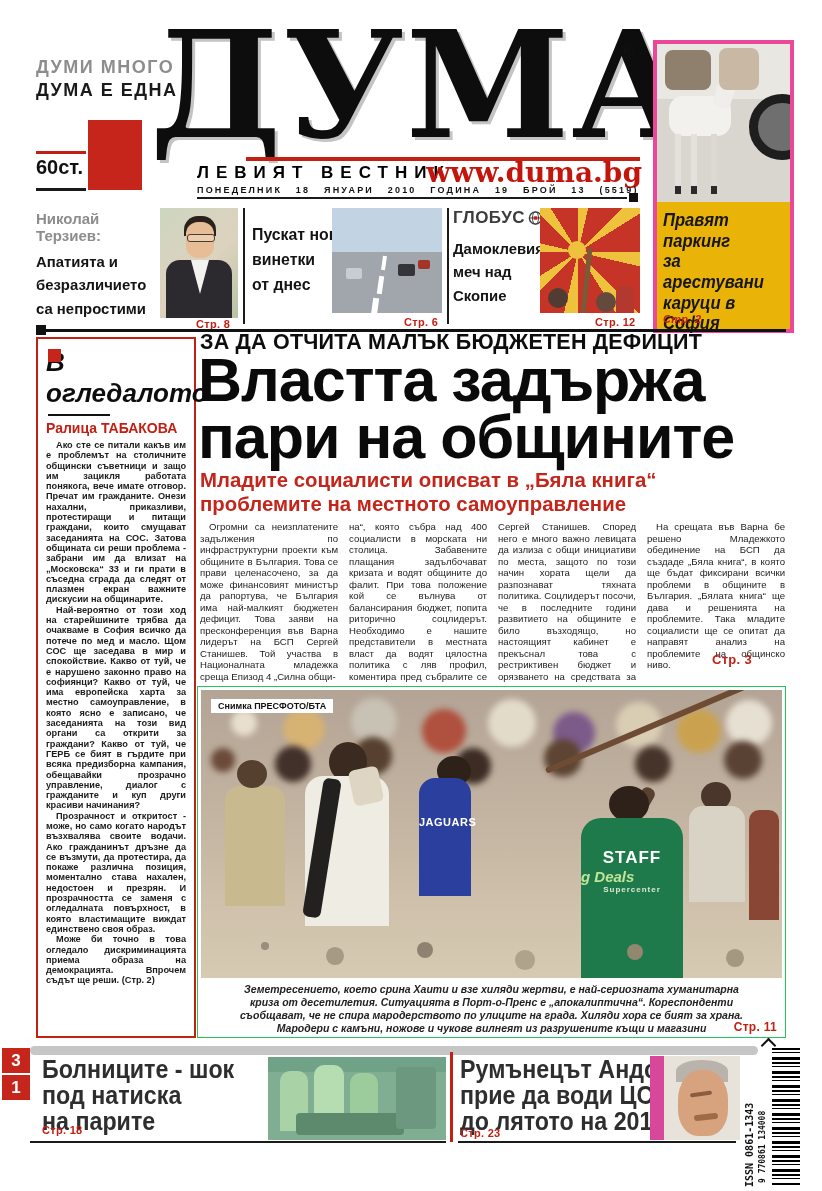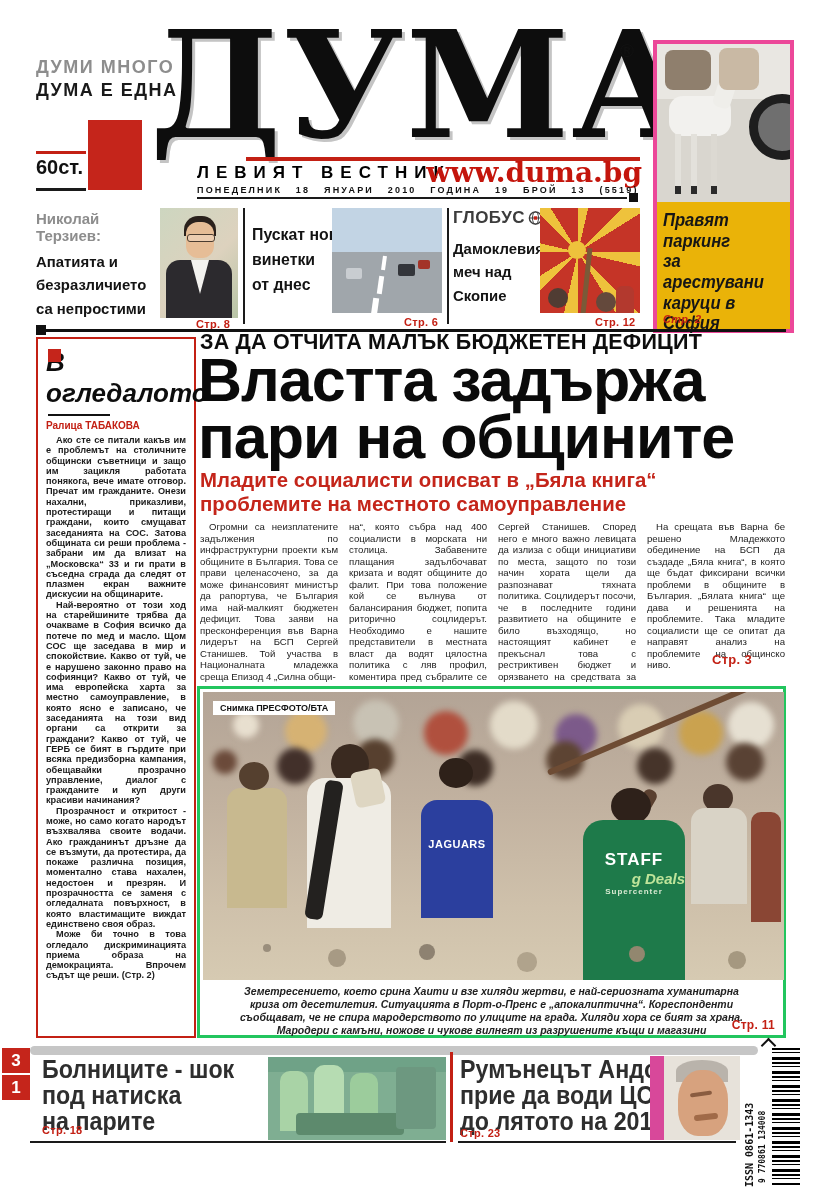--- a/index.html
+++ b/index.html
@@ -46,36 +46,36 @@
   
   .sep-sq{left:36px;top:325px;width:10px;height:10px;background:#111;}
   .sep{left:36px;top:329px;width:750px;height:3px;background:#111;}
 
   
   .op-box{left:36px;top:337px;width:160px;height:701px;border:2px solid #c32014;background:#fff;box-sizing:border-box;padding:6px 8px;}
   .op-sq{position:absolute;left:10px;top:10px;width:13px;height:13px;background:#c5251b;}
   .op-rubric{text-align:right;font-size:15px;font-weight:800;color:#c32014;line-height:1.05;letter-spacing:1px;}
   .op-title{font-size:26px;font-weight:800;font-style:italic;color:#0d0d0d;margin-top:2px;}
   .op-rule{width:62px;height:2px;background:#111;margin:5px 0 4px 2px;}
-  .op-author{font-size:10px;font-weight:800;color:#c32014;margin-bottom:4px;}
+  .op-author{font-size:14px;font-weight:800;color:#c32014;margin-bottom:4px;}
   .op-body{font-size:9.2px;line-height:1.12;font-weight:700;color:#1c1c1c;text-align:justify;}
   .op-body p{margin:0;text-indent:10px;}
 
   
   .kicker{left:200px;top:330px;font-size:21.5px;font-weight:800;color:#0d0d0d;letter-spacing:.2px;}
   .headline{left:198px;top:352px;width:592px;font-size:61px;font-weight:800;color:#0a0a0a;
             line-height:.93;letter-spacing:-1px;}
   .subhead{left:200px;top:468px;font-size:21px;font-weight:700;color:#c4251a;line-height:1.15;
            transform:scaleX(.97);transform-origin:left top;}
   .lead-cols{left:200px;top:521px;width:585px;height:163px;display:flex;gap:11px;overflow:hidden;}
   .lead-col{flex:1;font-size:9.6px;line-height:1.2;color:#1c1c1c;text-align:justify;overflow:hidden;}
   .indent{text-indent:9px;}
 
   
-  .photo-block{left:197px;top:686px;width:589px;height:352px;border:3px solid #22c55e;box-sizing:border-box;padding:3px;background:#fff;}
+  .photo-block{left:197px;top:686px;width:589px;height:352px;border:1px solid #22c55e;box-sizing:border-box;padding:3px;background:#fff;}
   .haiti{position:relative;width:581px;height:288px;overflow:hidden;
          background:linear-gradient(180deg,#b3a496 0%,#c2b2a0 40%,#cfc1ab 75%,#d6cab2 100%);}
   .credit{position:absolute;left:10px;top:9px;background:#fff;color:#111;font-size:9px;font-weight:700;
           padding:2px 7px;z-index:5;}
   .blob{position:absolute;border-radius:50%;filter:blur(3px);}
   .caption{position:relative;padding:5px 34px 0 34px;font-style:italic;font-size:10.5px;line-height:1.25;
            color:#222;text-align:center;font-weight:600;}
   .photo-page{position:absolute;right:8px;bottom:3px;text-align:right;}
 
   
@@ -232,33 +232,33 @@
     <div class="haiti">
       <div class="credit">Снимка ПРЕСФОТО/БТА</div>
 
       <div class="blob" style="left:30px;top:20px;width:26px;height:26px;background:#e8dfcf;box-shadow:60px 6px 0 8px #d6b273,130px -2px 0 10px #c8c2b4,200px 8px 0 9px #b0503e,268px 0 0 11px #e3dbc9,330px 10px 0 8px #7c5a8a,395px 2px 0 10px #d9cdb4,455px 8px 0 9px #caa24f,505px 0 0 10px #e6e0d2;"></div>
       <div class="blob" style="left:10px;top:58px;width:24px;height:24px;background:#6b4a3a;box-shadow:70px 4px 0 6px #42302a,150px -4px 0 7px #57402f,250px 6px 0 6px #3c2c24,340px -2px 0 7px #5d4433,430px 4px 0 6px #46342a,520px 0 0 7px #594234;"></div>
 
       <div class="abs" style="left:345px;top:78px;width:235px;height:6px;background:#6e4c34;transform:rotate(-23deg);transform-origin:left center;border-radius:3px;"></div>
       <div class="abs" style="left:430px;top:95px;width:14px;height:52px;background:#5a4030;transform:rotate(30deg);border-radius:6px;"></div>
 
       <div class="abs" style="left:236px;top:66px;width:34px;height:30px;border-radius:50%;background:#2e2119;"></div>
-      <div class="abs" style="left:218px;top:108px;width:72px;height:118px;background:#2b3f9e;border-radius:16px 16px 0 0;">
+      <div class="abs" style="left:218px;top:88px;width:52px;height:118px;background:#2b3f9e;border-radius:16px 16px 0 0;">
         <div style="margin-top:38px;text-align:center;color:#fff;font-weight:800;font-size:11px;letter-spacing:.5px;">JAGUARS</div>
       </div>
 
       <div class="abs" style="left:128px;top:52px;width:38px;height:40px;border-radius:50%;background:#3a2a20;"></div>
       <div class="abs" style="left:104px;top:86px;width:84px;height:150px;background:#efece4;border-radius:18px 18px 0 0;"></div>
       <div class="abs" style="left:112px;top:88px;width:18px;height:140px;background:#23211f;transform:rotate(9deg);border-radius:6px;"></div>
       <div class="abs" style="left:150px;top:78px;width:30px;height:36px;background:#ded6c2;border-radius:6px;transform:rotate(-12deg);"></div>
 
       <div class="abs" style="left:408px;top:96px;width:40px;height:36px;border-radius:50%;background:#2e211a;"></div>
       <div class="abs" style="left:380px;top:128px;width:102px;height:160px;background:#1e7a4a;border-radius:20px 20px 0 0;">
         <div style="margin-top:30px;text-align:center;color:#fff;font-weight:800;font-size:17px;letter-spacing:1px;">STAFF</div>
-        <div style="text-align:right;color:#bfe49a;font-weight:800;font-style:italic;font-size:15px;padding-left:39px;">g Deals</div>
+        <div style="text-align:left;color:#bfe49a;font-weight:800;font-style:italic;font-size:15px;">g Deals</div>
         <div style="text-align:center;color:#d9ead2;font-weight:600;font-size:8px;letter-spacing:1px;">Supercenter</div>
       </div>
 
       <div class="abs" style="left:500px;top:92px;width:30px;height:28px;border-radius:50%;background:#4a362b;"></div>
       <div class="abs" style="left:488px;top:116px;width:56px;height:96px;background:#d9d3c6;border-radius:14px 14px 0 0;"></div>
       <div class="abs" style="left:548px;top:120px;width:30px;height:110px;background:#8a4634;border-radius:10px 10px 0 0;"></div>
       <div class="abs" style="left:24px;top:96px;width:60px;height:120px;background:#c8b98f;border-radius:14px 14px 0 0;"></div>
       <div class="abs" style="left:36px;top:70px;width:30px;height:28px;border-radius:50%;background:#55402f;"></div>
 
       <div class="abs" style="left:60px;top:252px;width:8px;height:8px;border-radius:50%;background:#9a8e7c;box-shadow:70px 10px 0 5px #a79a84,160px 4px 0 4px #8e8271,260px 14px 0 6px #b0a38c,370px 6px 0 4px #92876f,470px 12px 0 5px #a59880;"></div>

